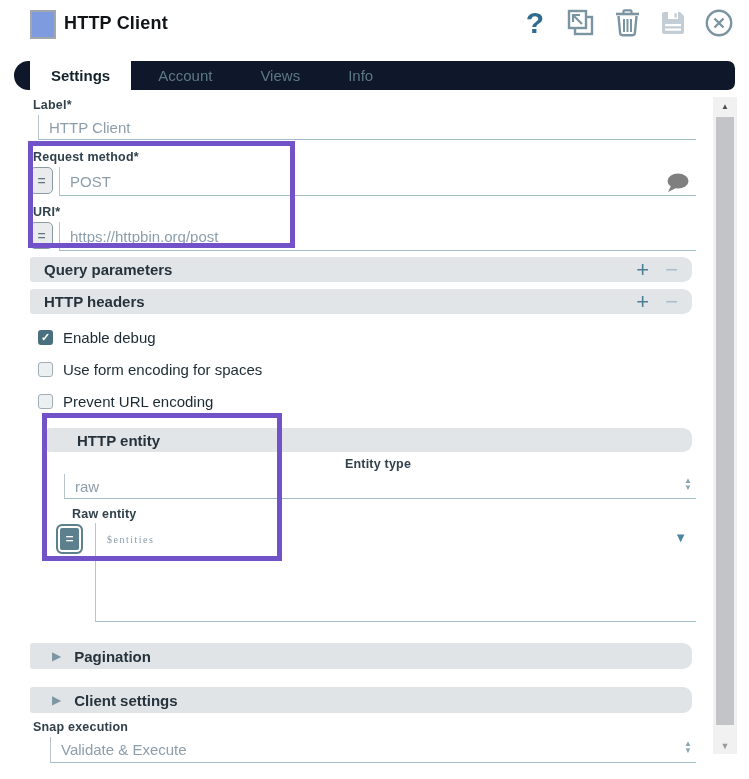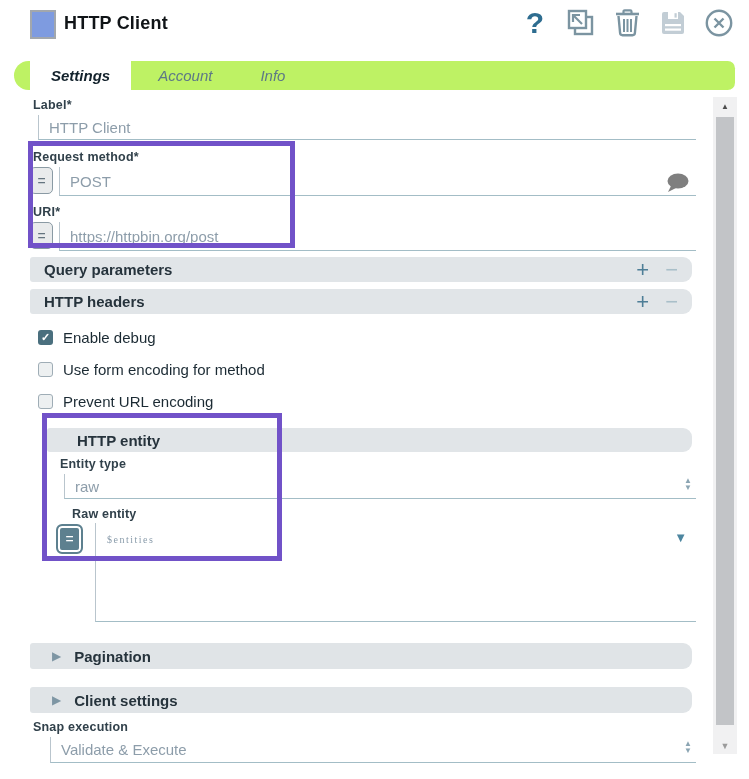--- a/index.html
+++ b/index.html
@@ -14,22 +14,22 @@
   .app-icon { position:absolute; left:30px; top:10px; width:26px; height:29px;
     background:#7e9be0; border:2px solid #a2a7ad; }
   .win-title { position:absolute; left:64px; top:13px; font-size:18px; font-weight:bold;
     color:#101417; letter-spacing:.2px; }
   .header-icons { position:absolute; right:15px; top:7px; display:flex; align-items:center; gap:16px; }
   .hicon { width:30px; height:32px; display:flex; align-items:center; justify-content:center; cursor:pointer; }
   .help-glyph { color:#2e6d90; font-size:30px; font-weight:bold; line-height:1; }
 
   
   .tabbar { position:absolute; left:14px; top:61px; width:721px; height:29px;
-    background:#bef264; border-radius:16px 8px 8px 16px; display:flex; align-items:stretch;
-    padding-left:16px;font-style:italic; }
+    background:#0f172a; border-radius:16px 8px 8px 16px; display:flex; align-items:stretch;
+    padding-left:16px; }
   .tab { display:flex; align-items:center; padding:0 21px; font-size:15px; color:#5d7886; cursor:pointer; }
   .tab.active { background:#ffffff; font-weight:bold; color:#13222c; }
   .tab + .tab { margin-left:6px; }
 
   
   .content { position:absolute; left:30px; top:96px; width:666px; }
 
   .small-label { font-size:12.5px; font-weight:bold; color:#31414b; letter-spacing:.2px; }
   .lbl-pad { margin:2px 0 3px 3px; }
 
@@ -57,21 +57,21 @@
     font-size:15px; color:#1b2a33; }
   .checkbox { width:15px; height:15px; border-radius:3px; flex:0 0 auto; cursor:pointer; }
   .checkbox.unchecked { background:#edf0f1; border:1px solid #9fadb6; }
   .checkbox.checked { background:#4a6f7e; color:#fff; font-size:11px; font-weight:bold;
     display:flex; align-items:center; justify-content:center; }
 
   
   .entity-bar { margin:18px 0 0 17px; width:645px; height:24px; background:#e1e5e8;
     border-radius:3px 9px 9px 3px; display:flex; align-items:center; }
   .entity-bar .bar-title { padding-left:10px;margin-left:20px; }
-  .entity-label { margin:5px 0 3px 30px; }
+  .entity-label { margin:5px 0 3px 30px;text-align:center; }
   .entity-select { margin-left:34px; height:25px; }
   .spinner { position:absolute; right:4px; top:3px; display:flex; flex-direction:column;
     align-items:center; color:#8ba5b3; font-size:8px; line-height:7px; cursor:pointer; }
   .raw-area { position:relative; margin-left:26px; margin-top:2px; height:99px; }
   .eq-btn-active { position:absolute; left:0; top:1px; width:27px; height:30px;
     background:#5d808f; border-radius:6px; box-shadow: inset 0 0 0 2px #fff;
     border:2px solid #5d808f; color:#fff; font-size:14px; display:flex; align-items:center;
     justify-content:center; cursor:pointer; }
   .expr-box { margin-left:39px; height:99px; border-left:1px solid #b9c5cd;
     border-bottom:1px solid #a3bdc6; position:relative; padding:6px 0 0 11px; }
@@ -157,20 +157,23 @@
 </div>
 
 <div class="tabbar">
   <div class="tab active">
       <span>Settings</span>
     </div>
   <div class="tab">
       <span>Account</span>
     </div>
   <div class="tab">
+      <span>Views</span>
+    </div>
+  <div class="tab">
       <span>Info</span>
     </div>
 </div>
 
 <div class="content">
 
   <div class="small-label lbl-pad">Label*</div>
   <div class="input-line" style="margin-left:8px;">
     <span class="value-text">HTTP Client</span>
   </div>
@@ -218,21 +221,21 @@
   </div>
 
   <div class="check-row">
     <span class="checkbox checked">
         <span>✓</span>
       </span>
     <span>Enable debug</span>
   </div>
   <div class="check-row">
     <span class="checkbox unchecked"></span>
-    <span>Use form encoding for method</span>
+    <span>Use form encoding for spaces</span>
   </div>
   <div class="check-row">
     <span class="checkbox unchecked"></span>
     <span>Prevent URL encoding</span>
   </div>
 
   <div class="entity-bar">
     <span class="bar-title">HTTP entity</span>
   </div>
 

